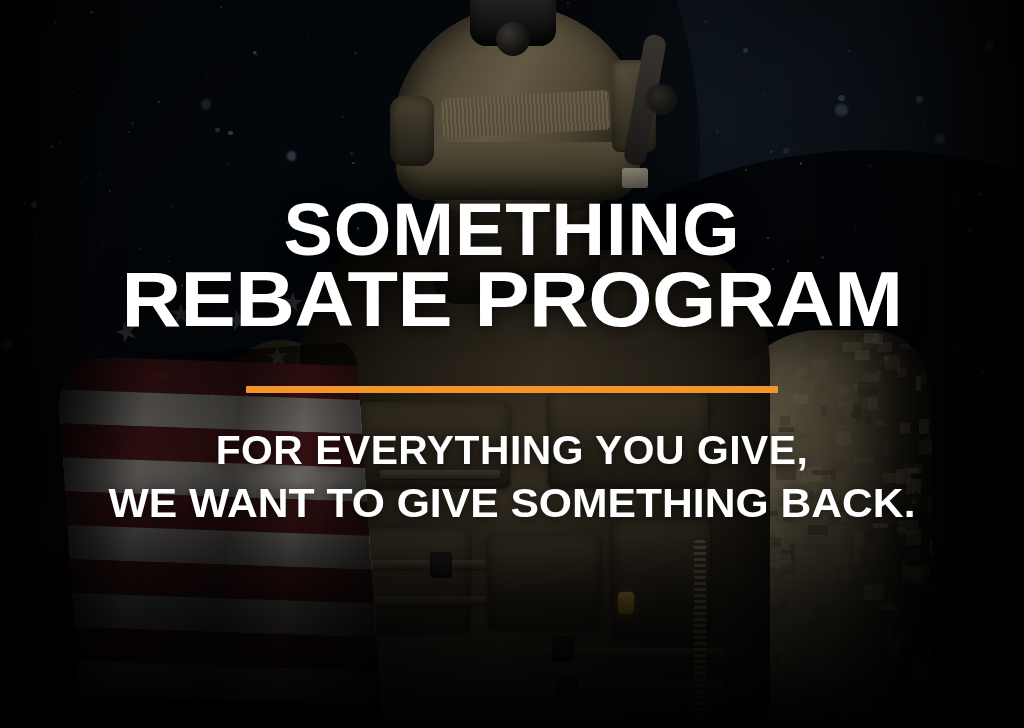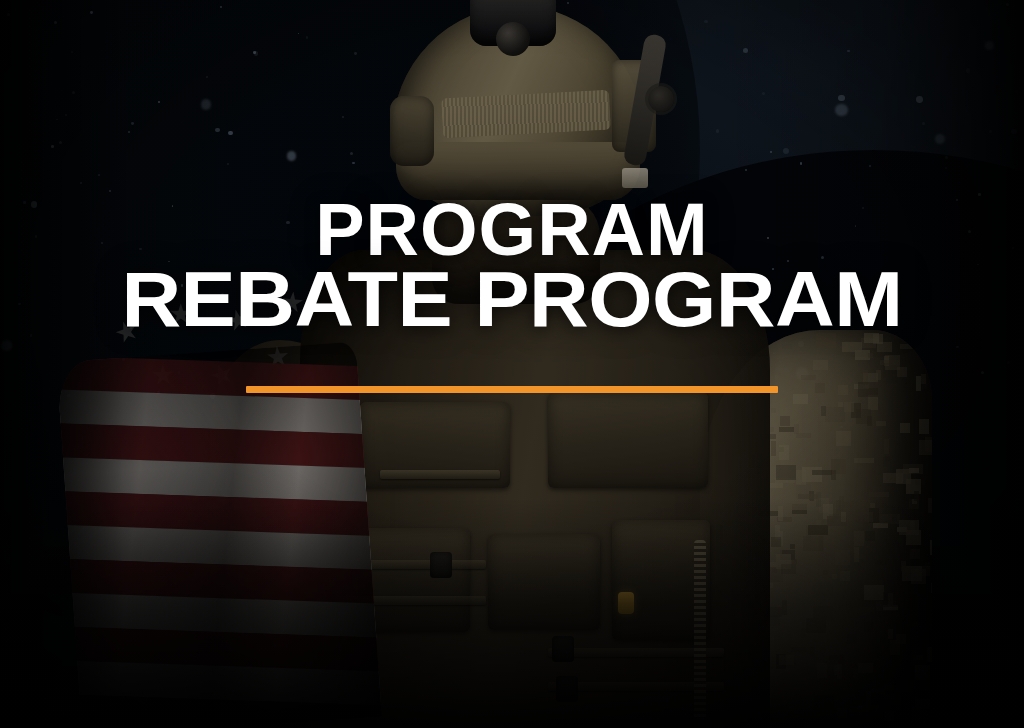--- a/index.html
+++ b/index.html
@@ -950,22 +950,28 @@
 
   <div class="scrim"></div>
   <div class="grade"></div>
   <div class="grade-sides"></div>
   <div class="grade-bottom"></div>
 
   <div class="content">
 
     <div class="hl-wrap">
       <h1 class="headline">
-        <span class="l1">PROGRAM</span>
+        <span class="l1">SOMETHING</span>
         <span class="l2">REBATE PROGRAM</span>
       </h1>
     </div>
 
     <div class="rule"></div>
 
+    <div class="sub-wrap">
+      <p class="subhead">
+        <span class="s1">FOR EVERYTHING YOU GIVE,</span>
+        <span class="s2">WE WANT TO GIVE SOMETHING BACK.</span>
+      </p>
+    </div>
 
   </div>
 </div>
 
 </body></html>

